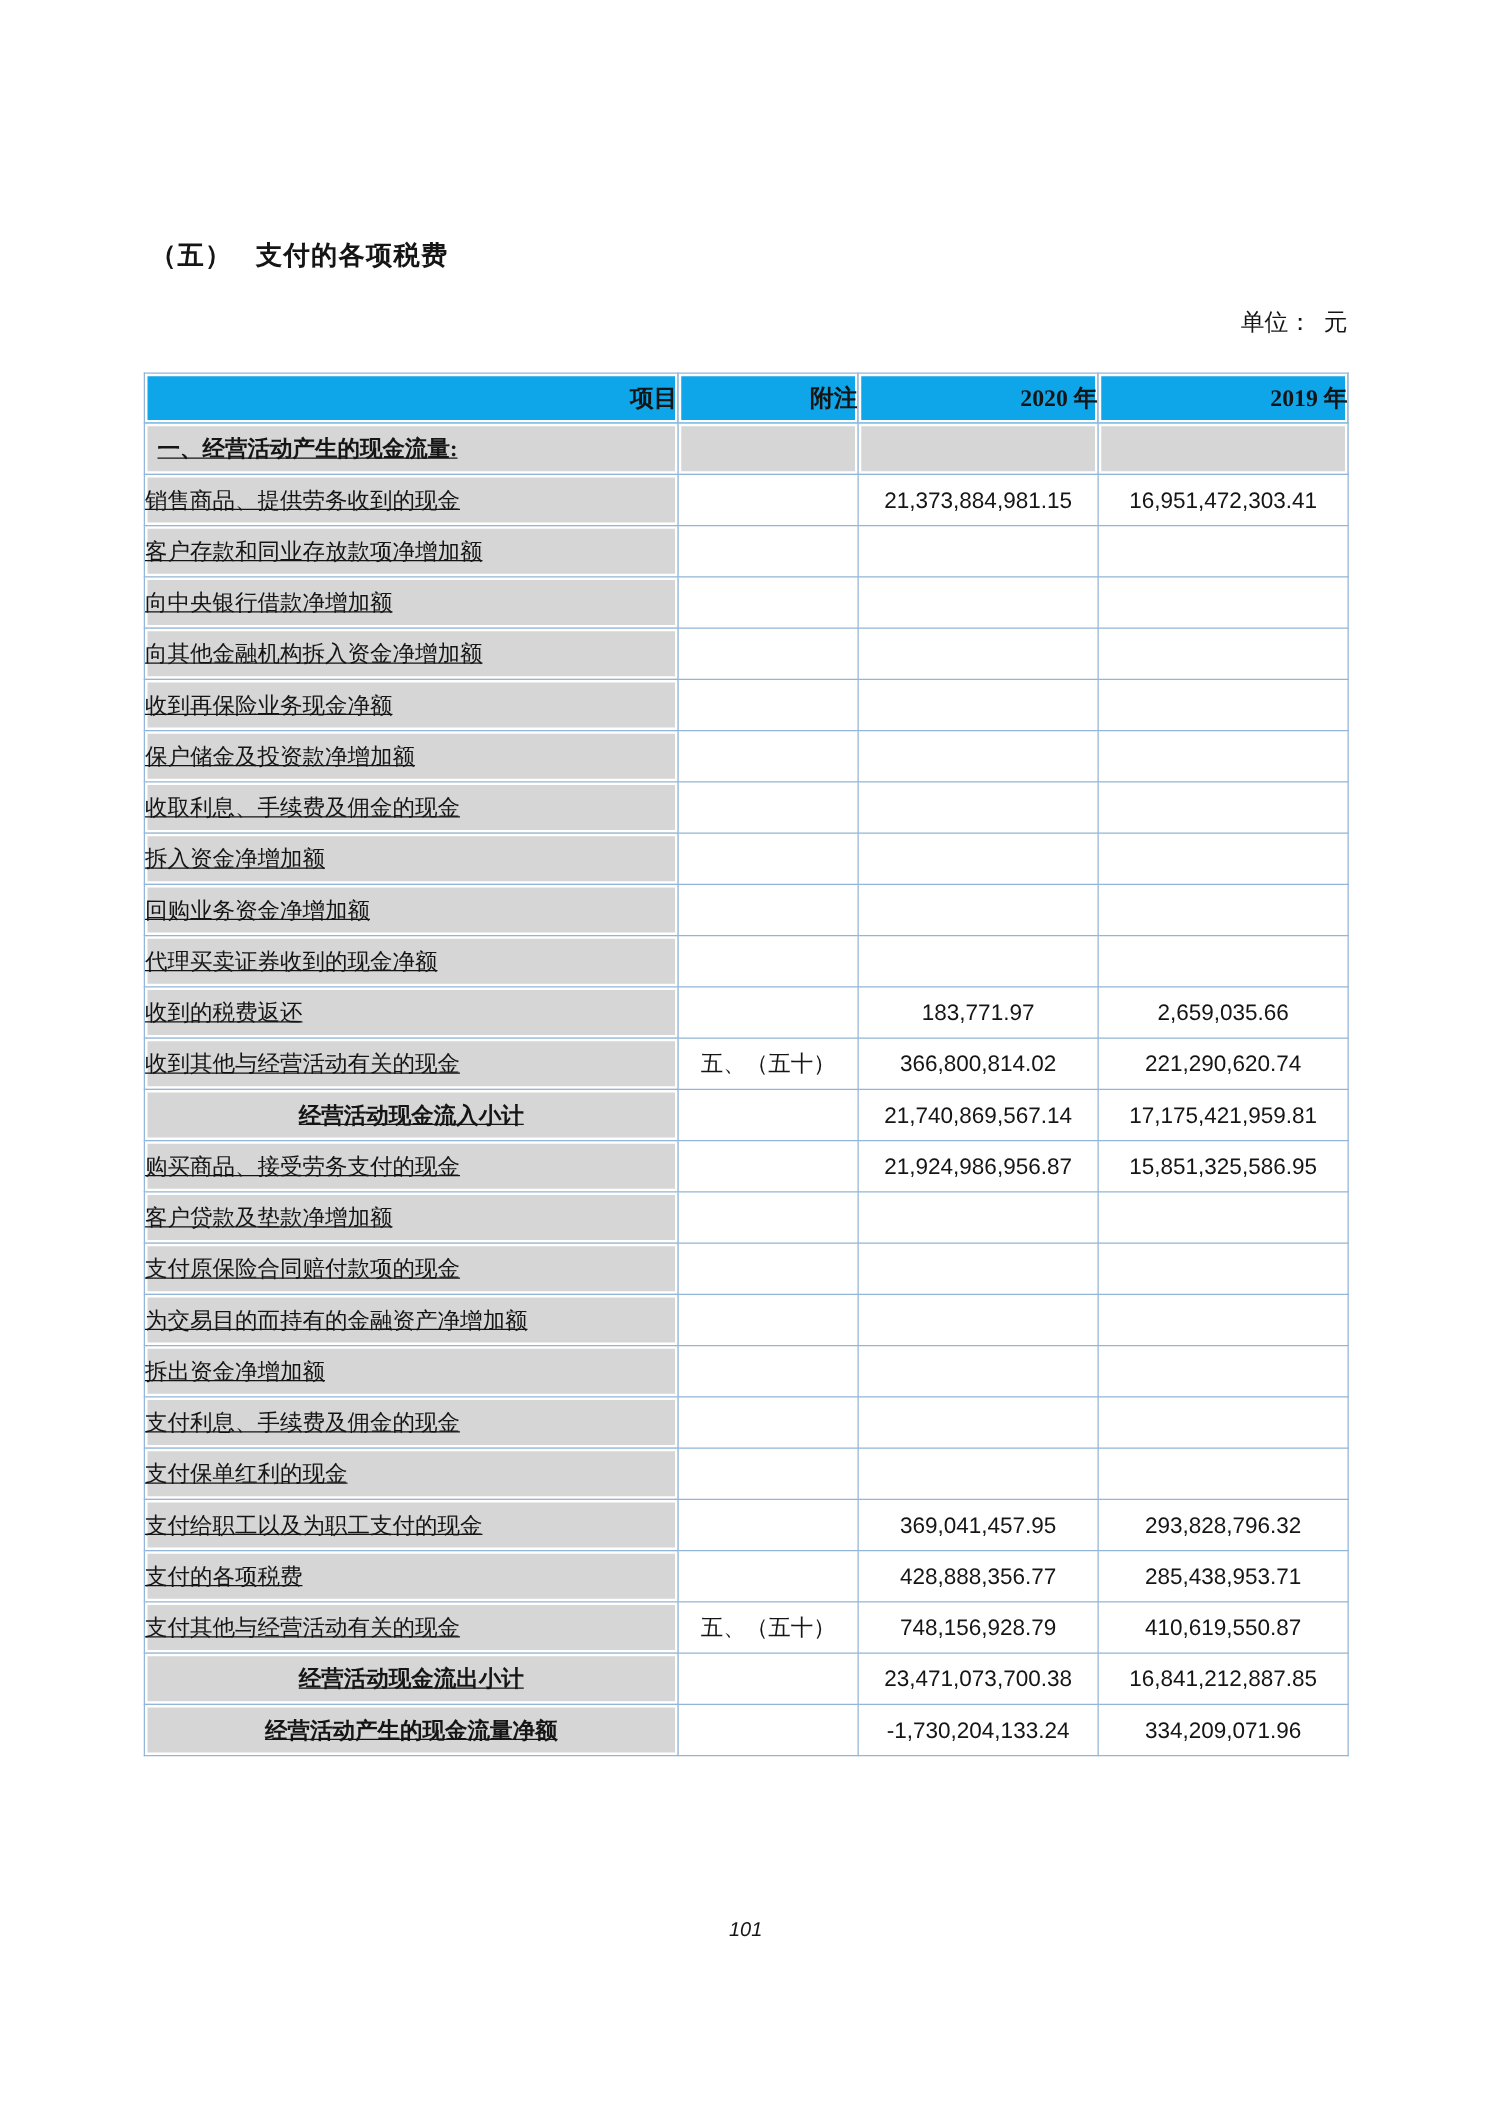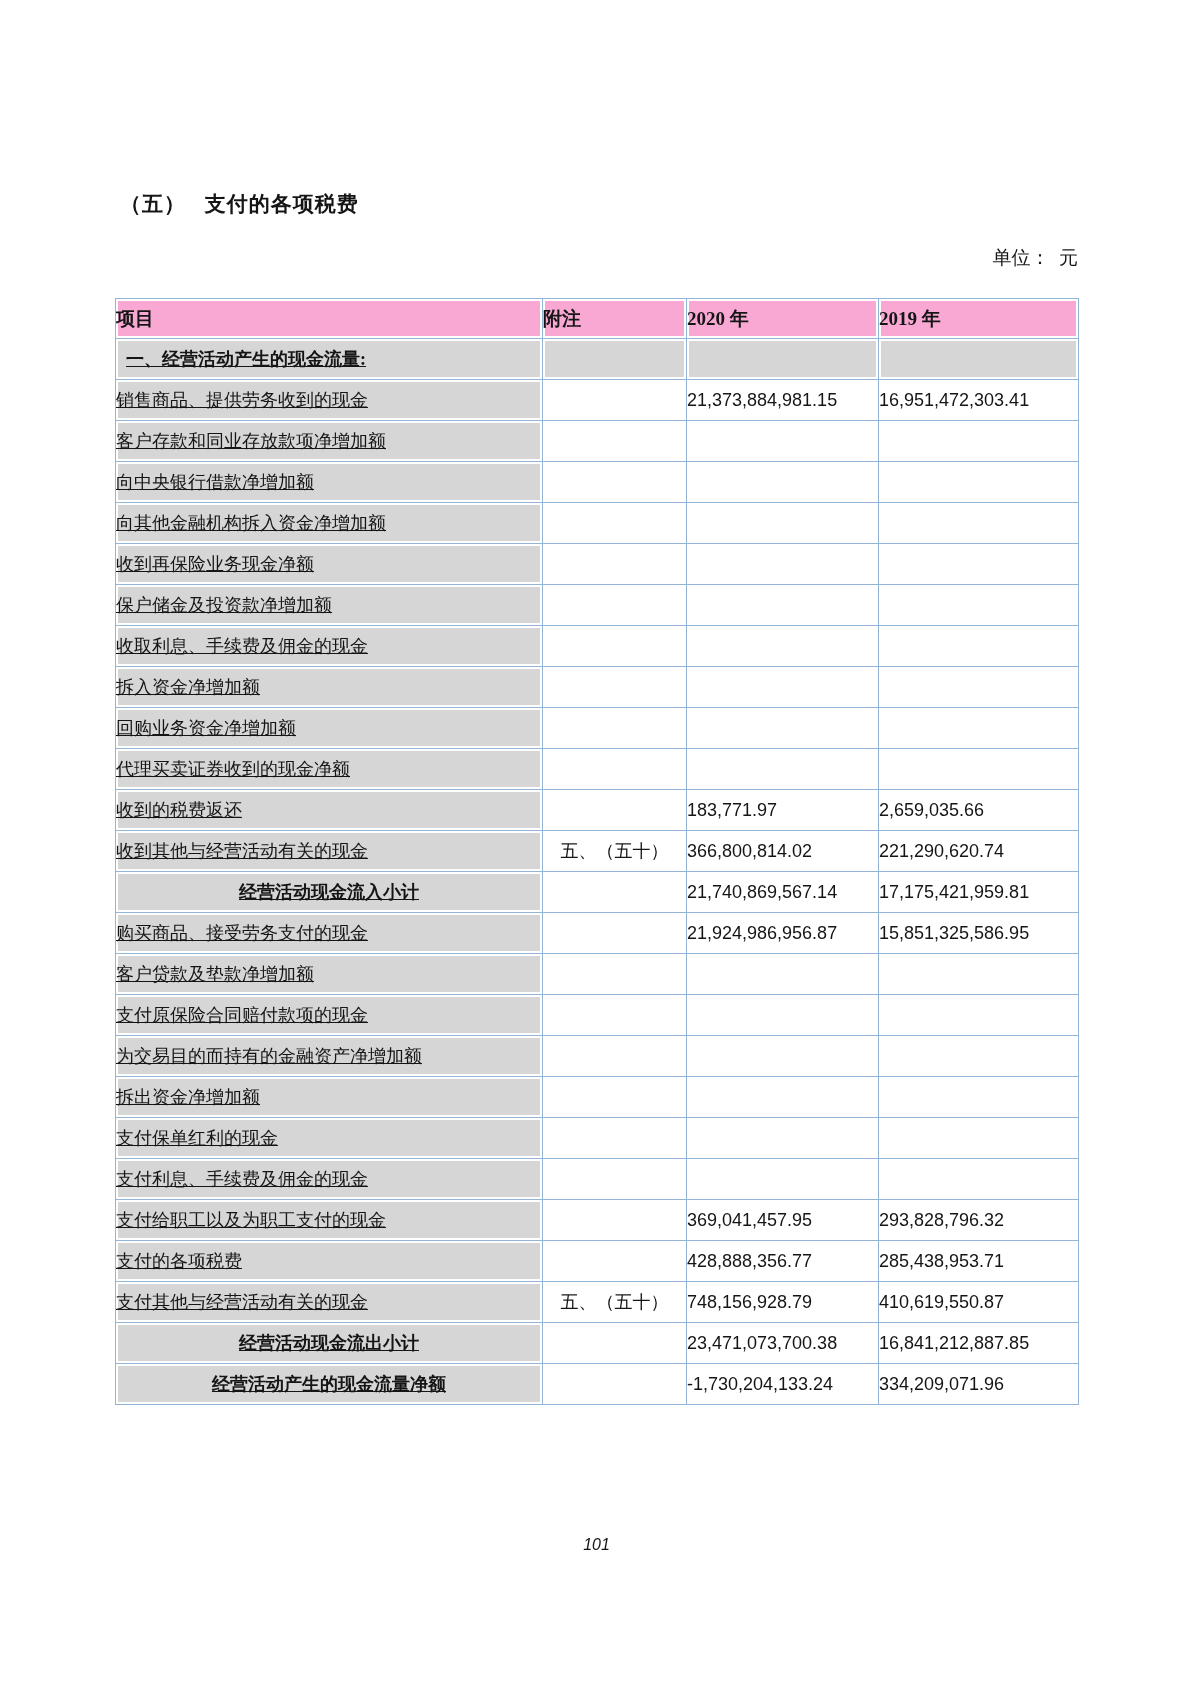--- a/index.html
+++ b/index.html
@@ -45,32 +45,32 @@
   table.cashflow td {
     border: 1px solid #93b5d7;
     font-size: 18px;
     font-weight: 400;
     padding: 0;
     overflow: hidden;
     white-space: nowrap;
   }
   table.cashflow th {
     height: 39px;
-    background: #f9a8d4;
+    background: #0ea5e9;
     box-shadow: inset 0 0 0 2px #ffffff;
     font-weight: 700;
-    text-align: left;
+    text-align: right;
     font-size: 19px;
   }
   table.cashflow td { height: 40px; background: #ffffff; }
 
   td.c-item  { text-align: left; padding-left: 10px; text-decoration: underline; }
   td.c-note  { text-align: center; font-size: 17px; }
   td.c-num   {
-    text-align: left;
+    text-align: center;
     padding-right: 16px;
     font-family: "Liberation Sans", sans-serif;
     font-size: 17px;
     margin-left: 32px;
   }
   .shade {
     background: #d6d6d6 !important;
     box-shadow: inset 0 0 0 2px #ffffff;
   }
   tr.row-section td { font-weight: 700; }
@@ -221,27 +221,27 @@
         <td class="c-num"></td>
         <td class="c-num"></td>
       </tr>
       <tr class="row-item">
         <td class="c-item shade">拆出资金净增加额</td>
         <td class="c-note"></td>
         <td class="c-num"></td>
         <td class="c-num"></td>
       </tr>
       <tr class="row-item">
+        <td class="c-item shade">支付利息、手续费及佣金的现金</td>
+        <td class="c-note"></td>
+        <td class="c-num"></td>
+        <td class="c-num"></td>
+      </tr>
+      <tr class="row-item">
         <td class="c-item shade">支付保单红利的现金</td>
-        <td class="c-note"></td>
-        <td class="c-num"></td>
-        <td class="c-num"></td>
-      </tr>
-      <tr class="row-item">
-        <td class="c-item shade">支付利息、手续费及佣金的现金</td>
         <td class="c-note"></td>
         <td class="c-num"></td>
         <td class="c-num"></td>
       </tr>
       <tr class="row-item">
         <td class="c-item shade">支付给职工以及为职工支付的现金</td>
         <td class="c-note"></td>
         <td class="c-num">369,041,457.95</td>
         <td class="c-num">293,828,796.32</td>
       </tr>

